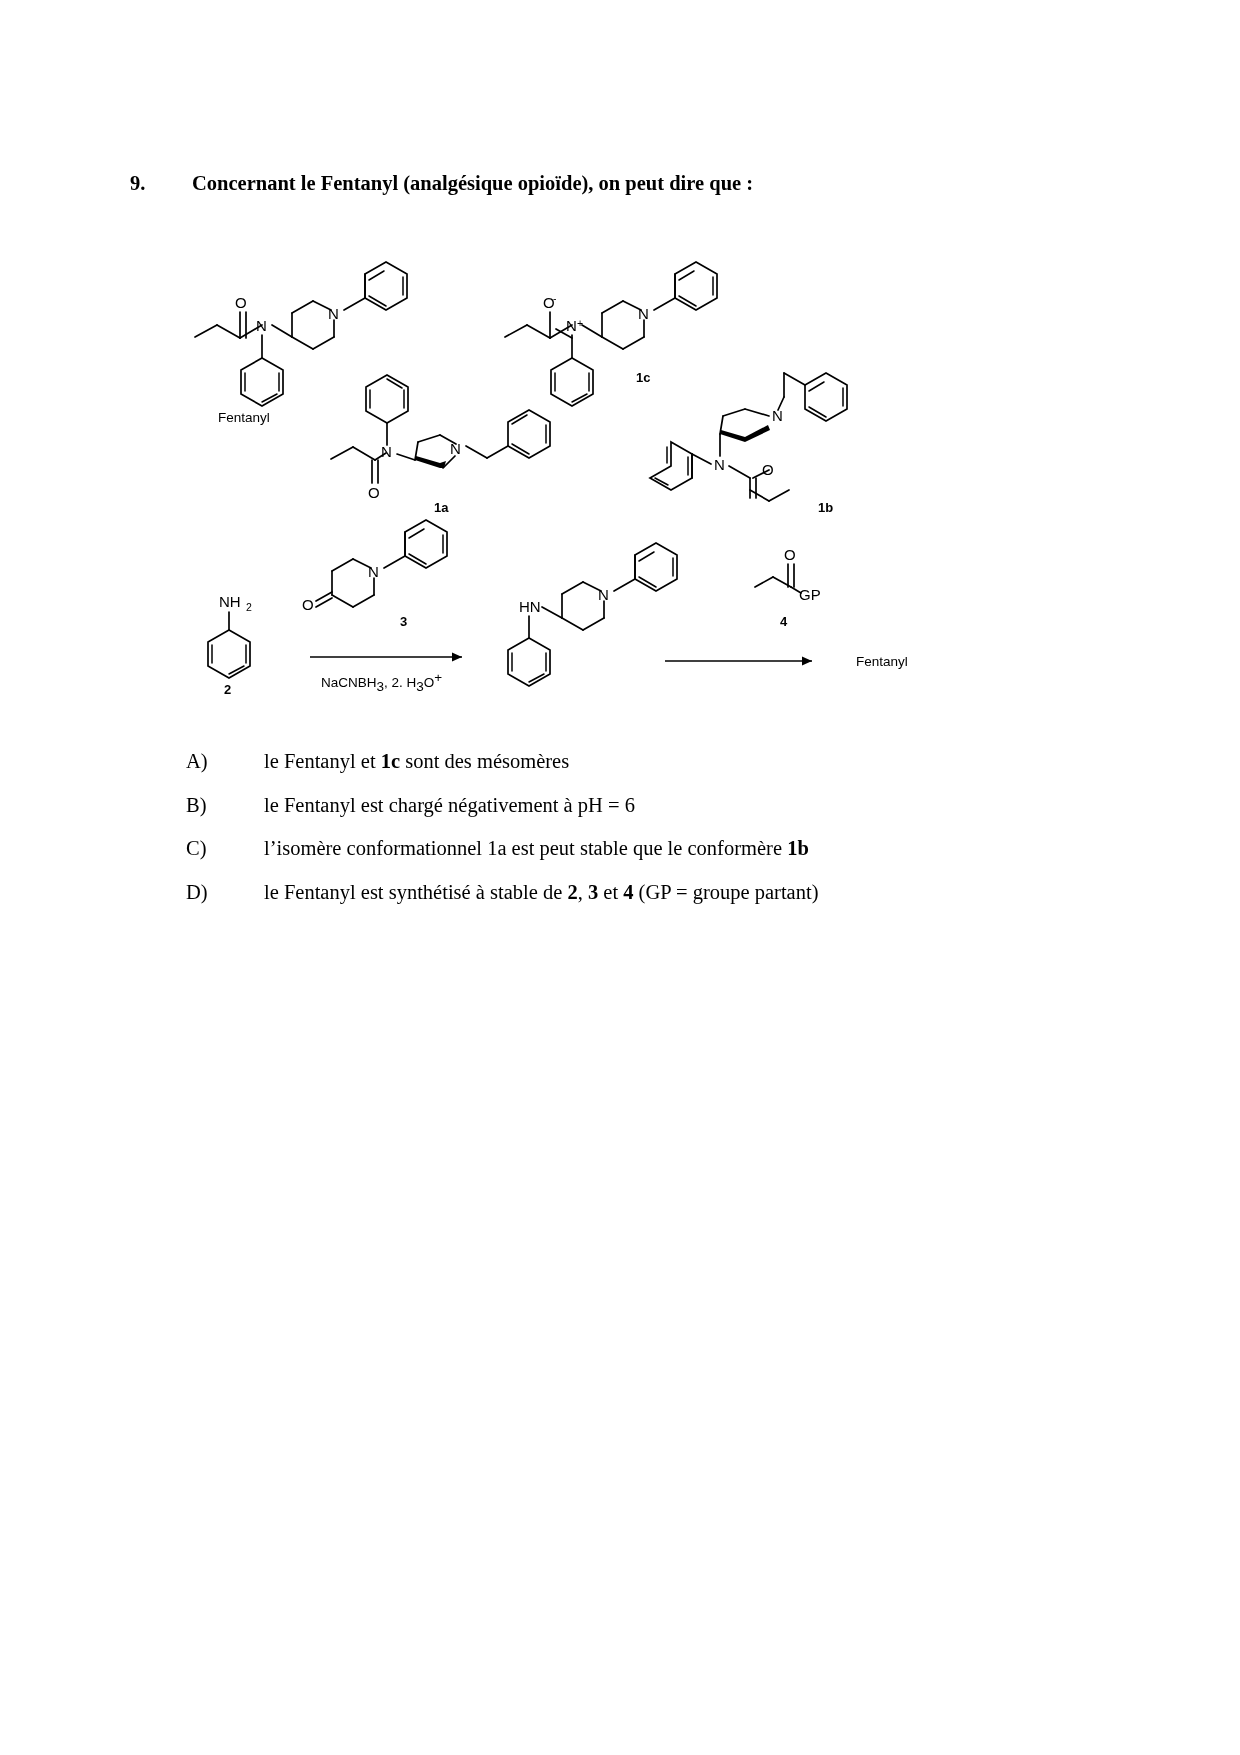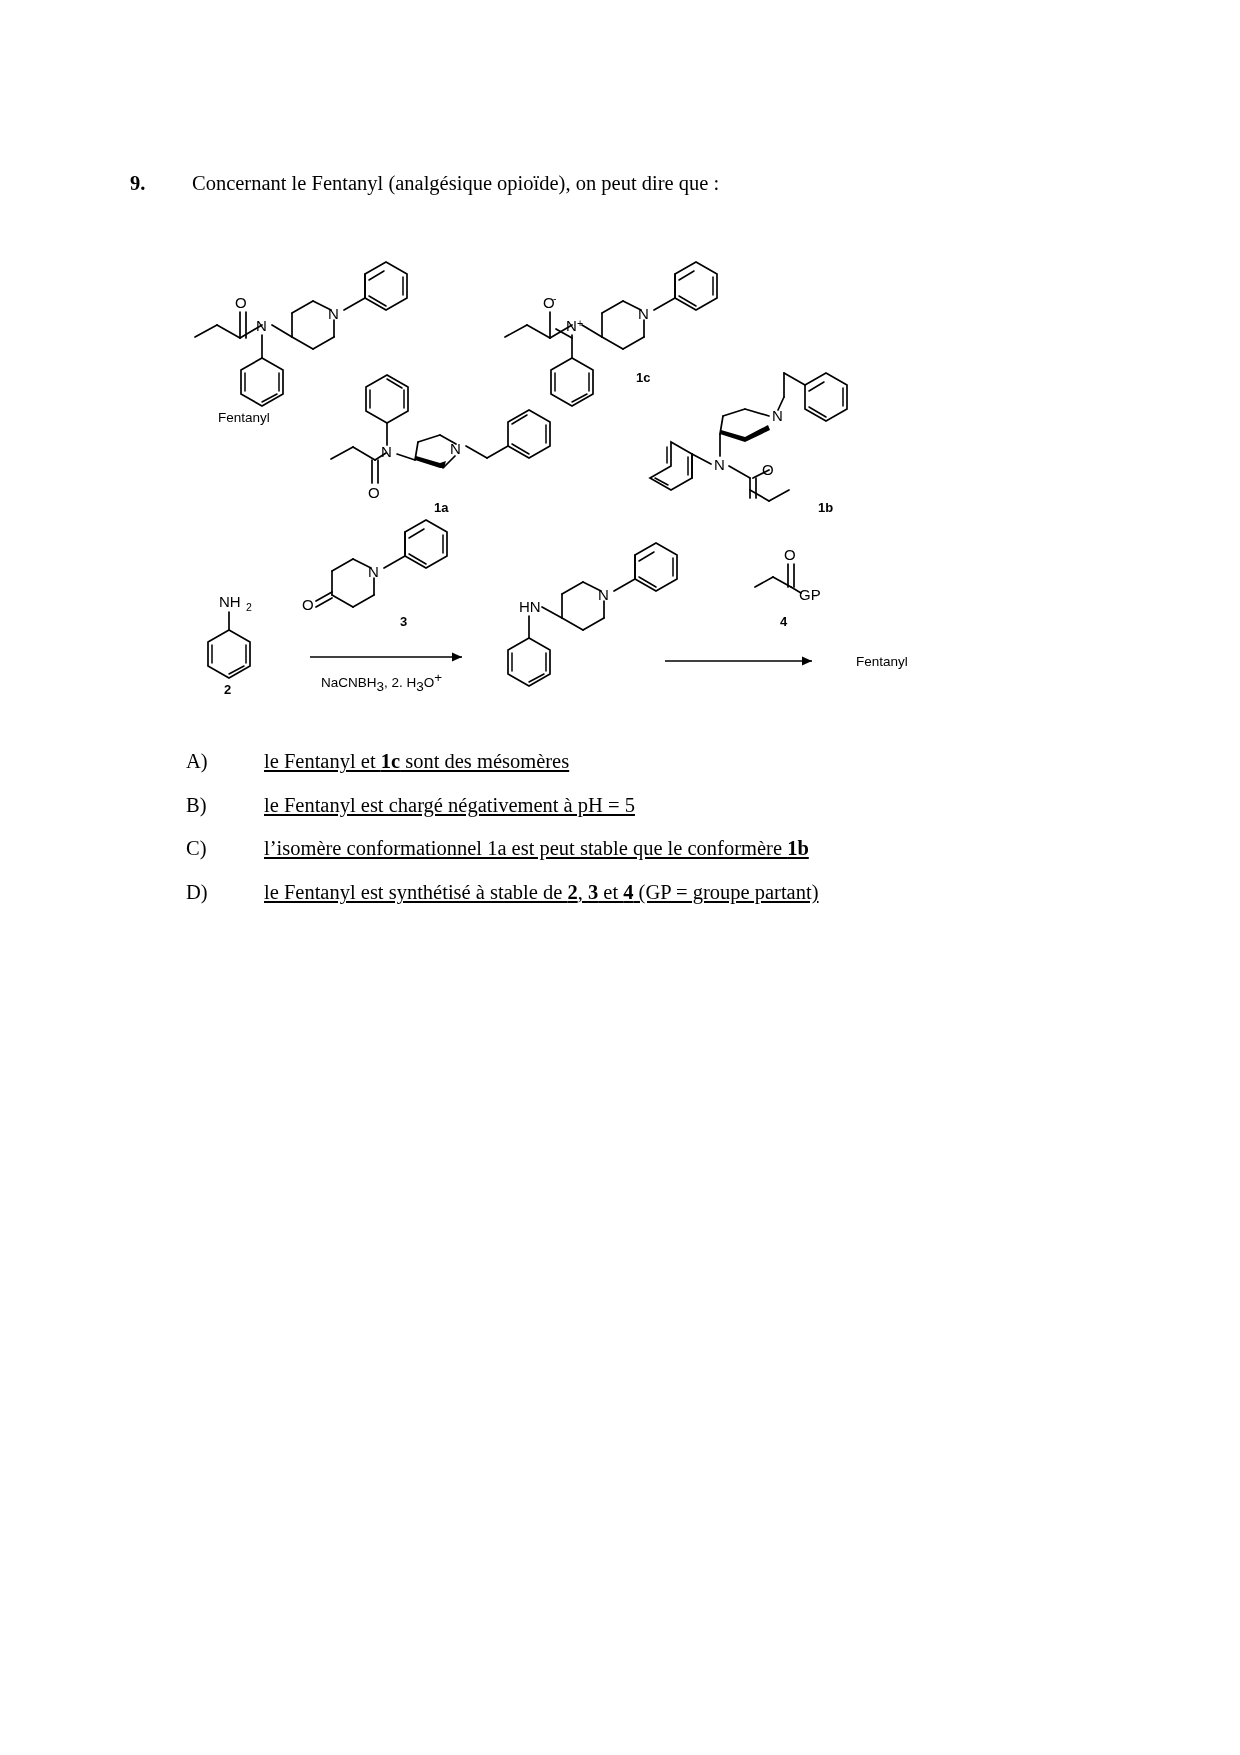--- a/index.html
+++ b/index.html
@@ -25,21 +25,21 @@
     display: flex;
     align-items: baseline;
     font-size: 20.5px;
   }
   #question-number {
     font-weight: bold;
     width: 62px;
     flex: 0 0 62px;
   }
   #question-text {
-    font-weight: normal;
+    font-weight: bold;
   }
 
   
   #scheme-area {
     position: absolute;
     left: 0;
     top: 230px;
     width: 1240px;
     height: 490px;
   }
@@ -60,21 +60,20 @@
     align-items: baseline;
     margin-bottom: 17.5px;
     line-height: 1.28;
   }
   .answer-letter {
     width: 78px;
     flex: 0 0 78px;
   }
   .answer-text {
     flex: 1 1 auto;
-    text-decoration: underline;
   }
   .answer-text b { font-weight: bold; }
 
   
   text.atom {
     font-family: "Liberation Sans", sans-serif;
     font-size: 15px;
     fill: #000;
   }
   text.atom-sub {
@@ -407,21 +406,21 @@
 </svg>
 </div>
 
 <div id="answers">
   <div class="answer-row">
     <span class="answer-letter">A)</span>
     <span class="answer-text"><span>le Fentanyl et </span><b>1c</b><span> sont des mésomères</span></span>
   </div>
   <div class="answer-row">
     <span class="answer-letter">B)</span>
-    <span class="answer-text"><span>le Fentanyl est chargé négativement à pH = 5</span></span>
+    <span class="answer-text"><span>le Fentanyl est chargé négativement à pH = 6</span></span>
   </div>
   <div class="answer-row">
     <span class="answer-letter">C)</span>
     <span class="answer-text"><span>l’isomère conformationnel 1a est peut stable que le conformère </span><b>1b</b></span>
   </div>
   <div class="answer-row">
     <span class="answer-letter">D)</span>
     <span class="answer-text"><span>le Fentanyl est synthétisé à stable de </span><b>2</b><span>, </span><b>3</b><span> et </span><b>4</b><span> (GP = groupe partant)</span></span>
   </div>
 </div>

